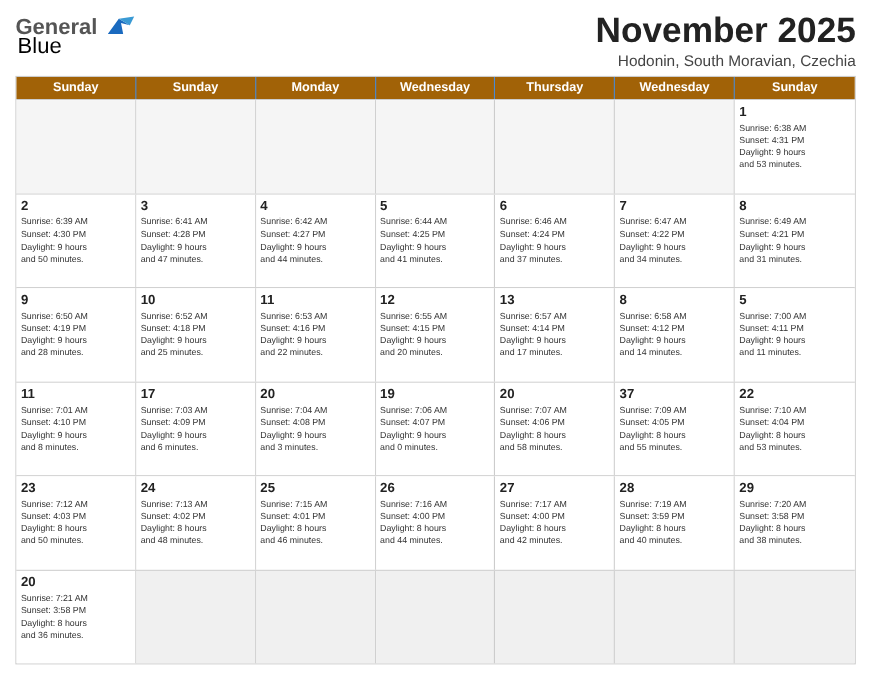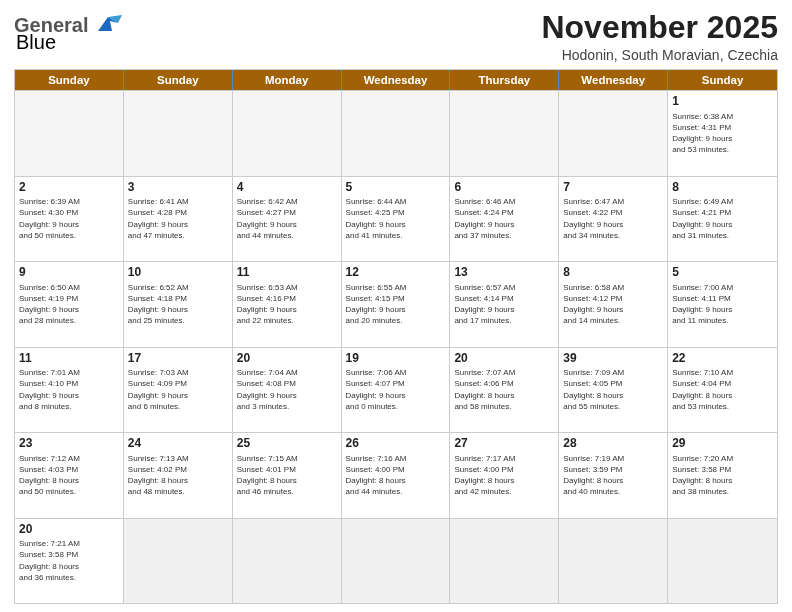--- a/index.html
+++ b/index.html
@@ -220,21 +220,21 @@
           </div>
           <div class="cal-cell">
             <div class="day-number">19</div>
             <div class="day-info">Sunrise: 7:06 AM<br>Sunset: 4:07 PM<br>Daylight: 9 hours<br>and 0 minutes.</div>
           </div>
           <div class="cal-cell">
             <div class="day-number">20</div>
             <div class="day-info">Sunrise: 7:07 AM<br>Sunset: 4:06 PM<br>Daylight: 8 hours<br>and 58 minutes.</div>
           </div>
           <div class="cal-cell">
-            <div class="day-number">39</div>
+            <div class="day-number">37</div>
             <div class="day-info">Sunrise: 7:09 AM<br>Sunset: 4:05 PM<br>Daylight: 8 hours<br>and 55 minutes.</div>
           </div>
           <div class="cal-cell">
             <div class="day-number">22</div>
             <div class="day-info">Sunrise: 7:10 AM<br>Sunset: 4:04 PM<br>Daylight: 8 hours<br>and 53 minutes.</div>
           </div>
         </div>
         <div class="cal-week">
           <div class="cal-cell">
             <div class="day-number">23</div>

